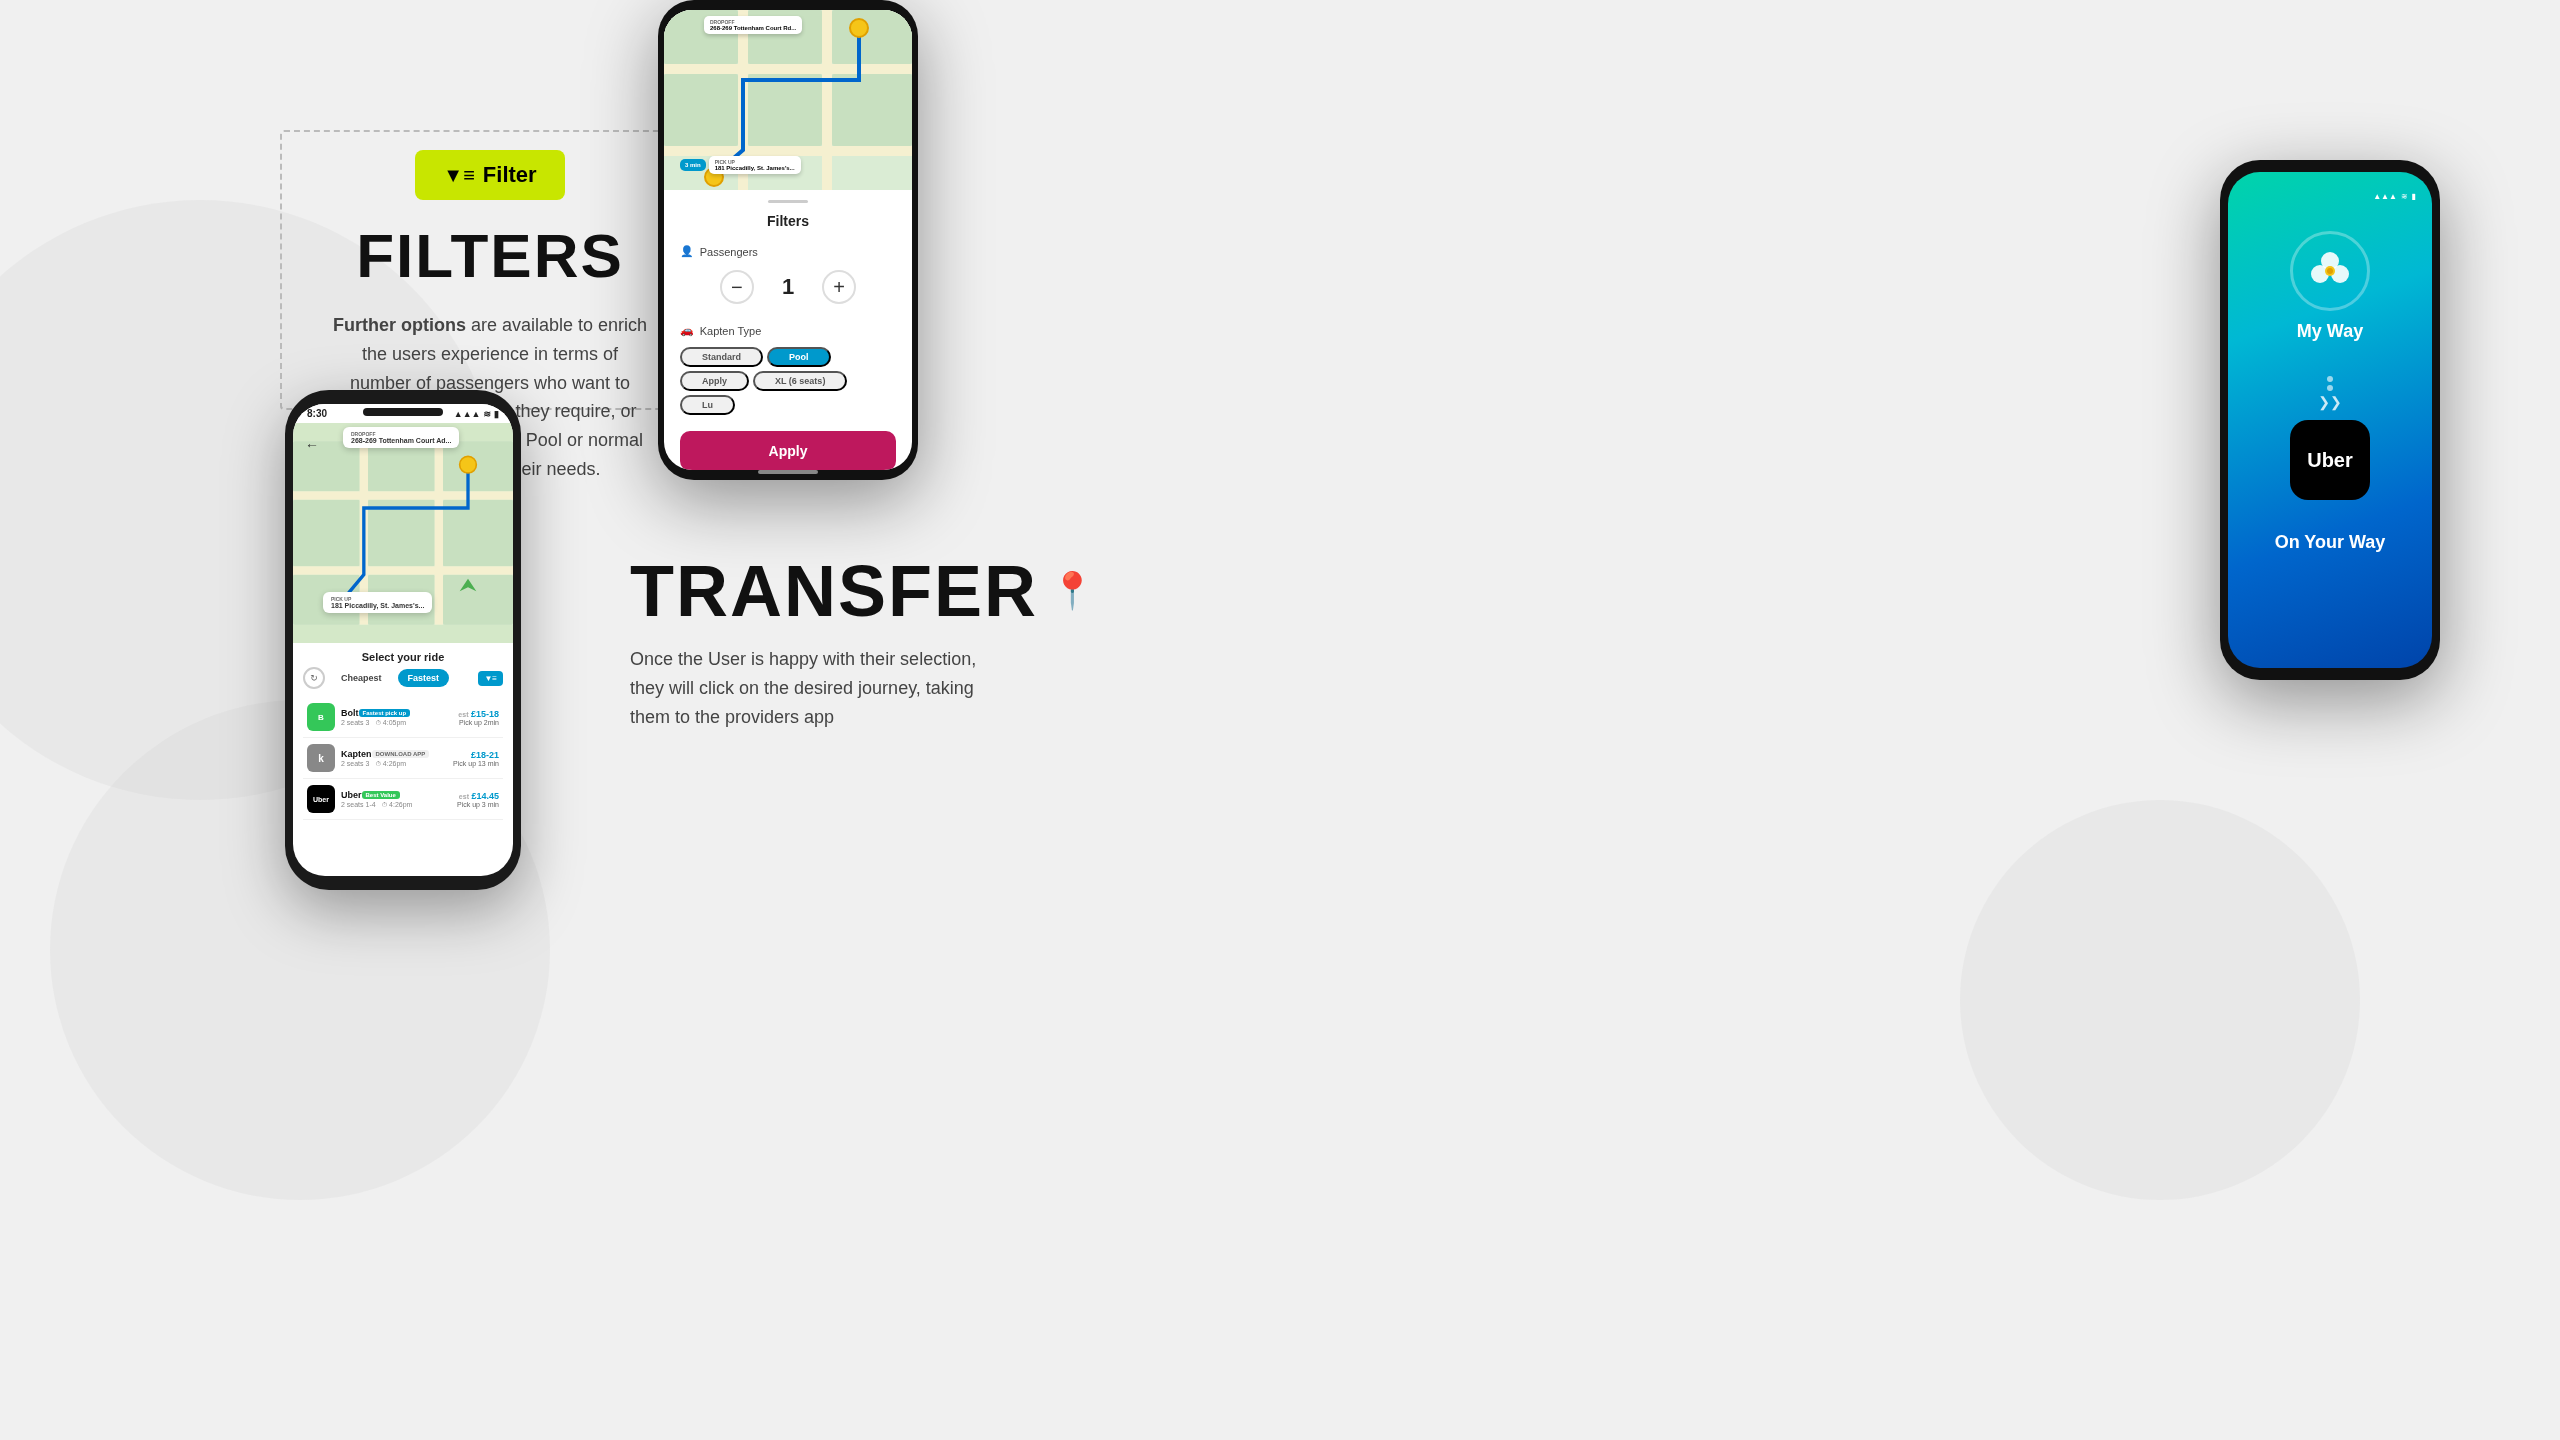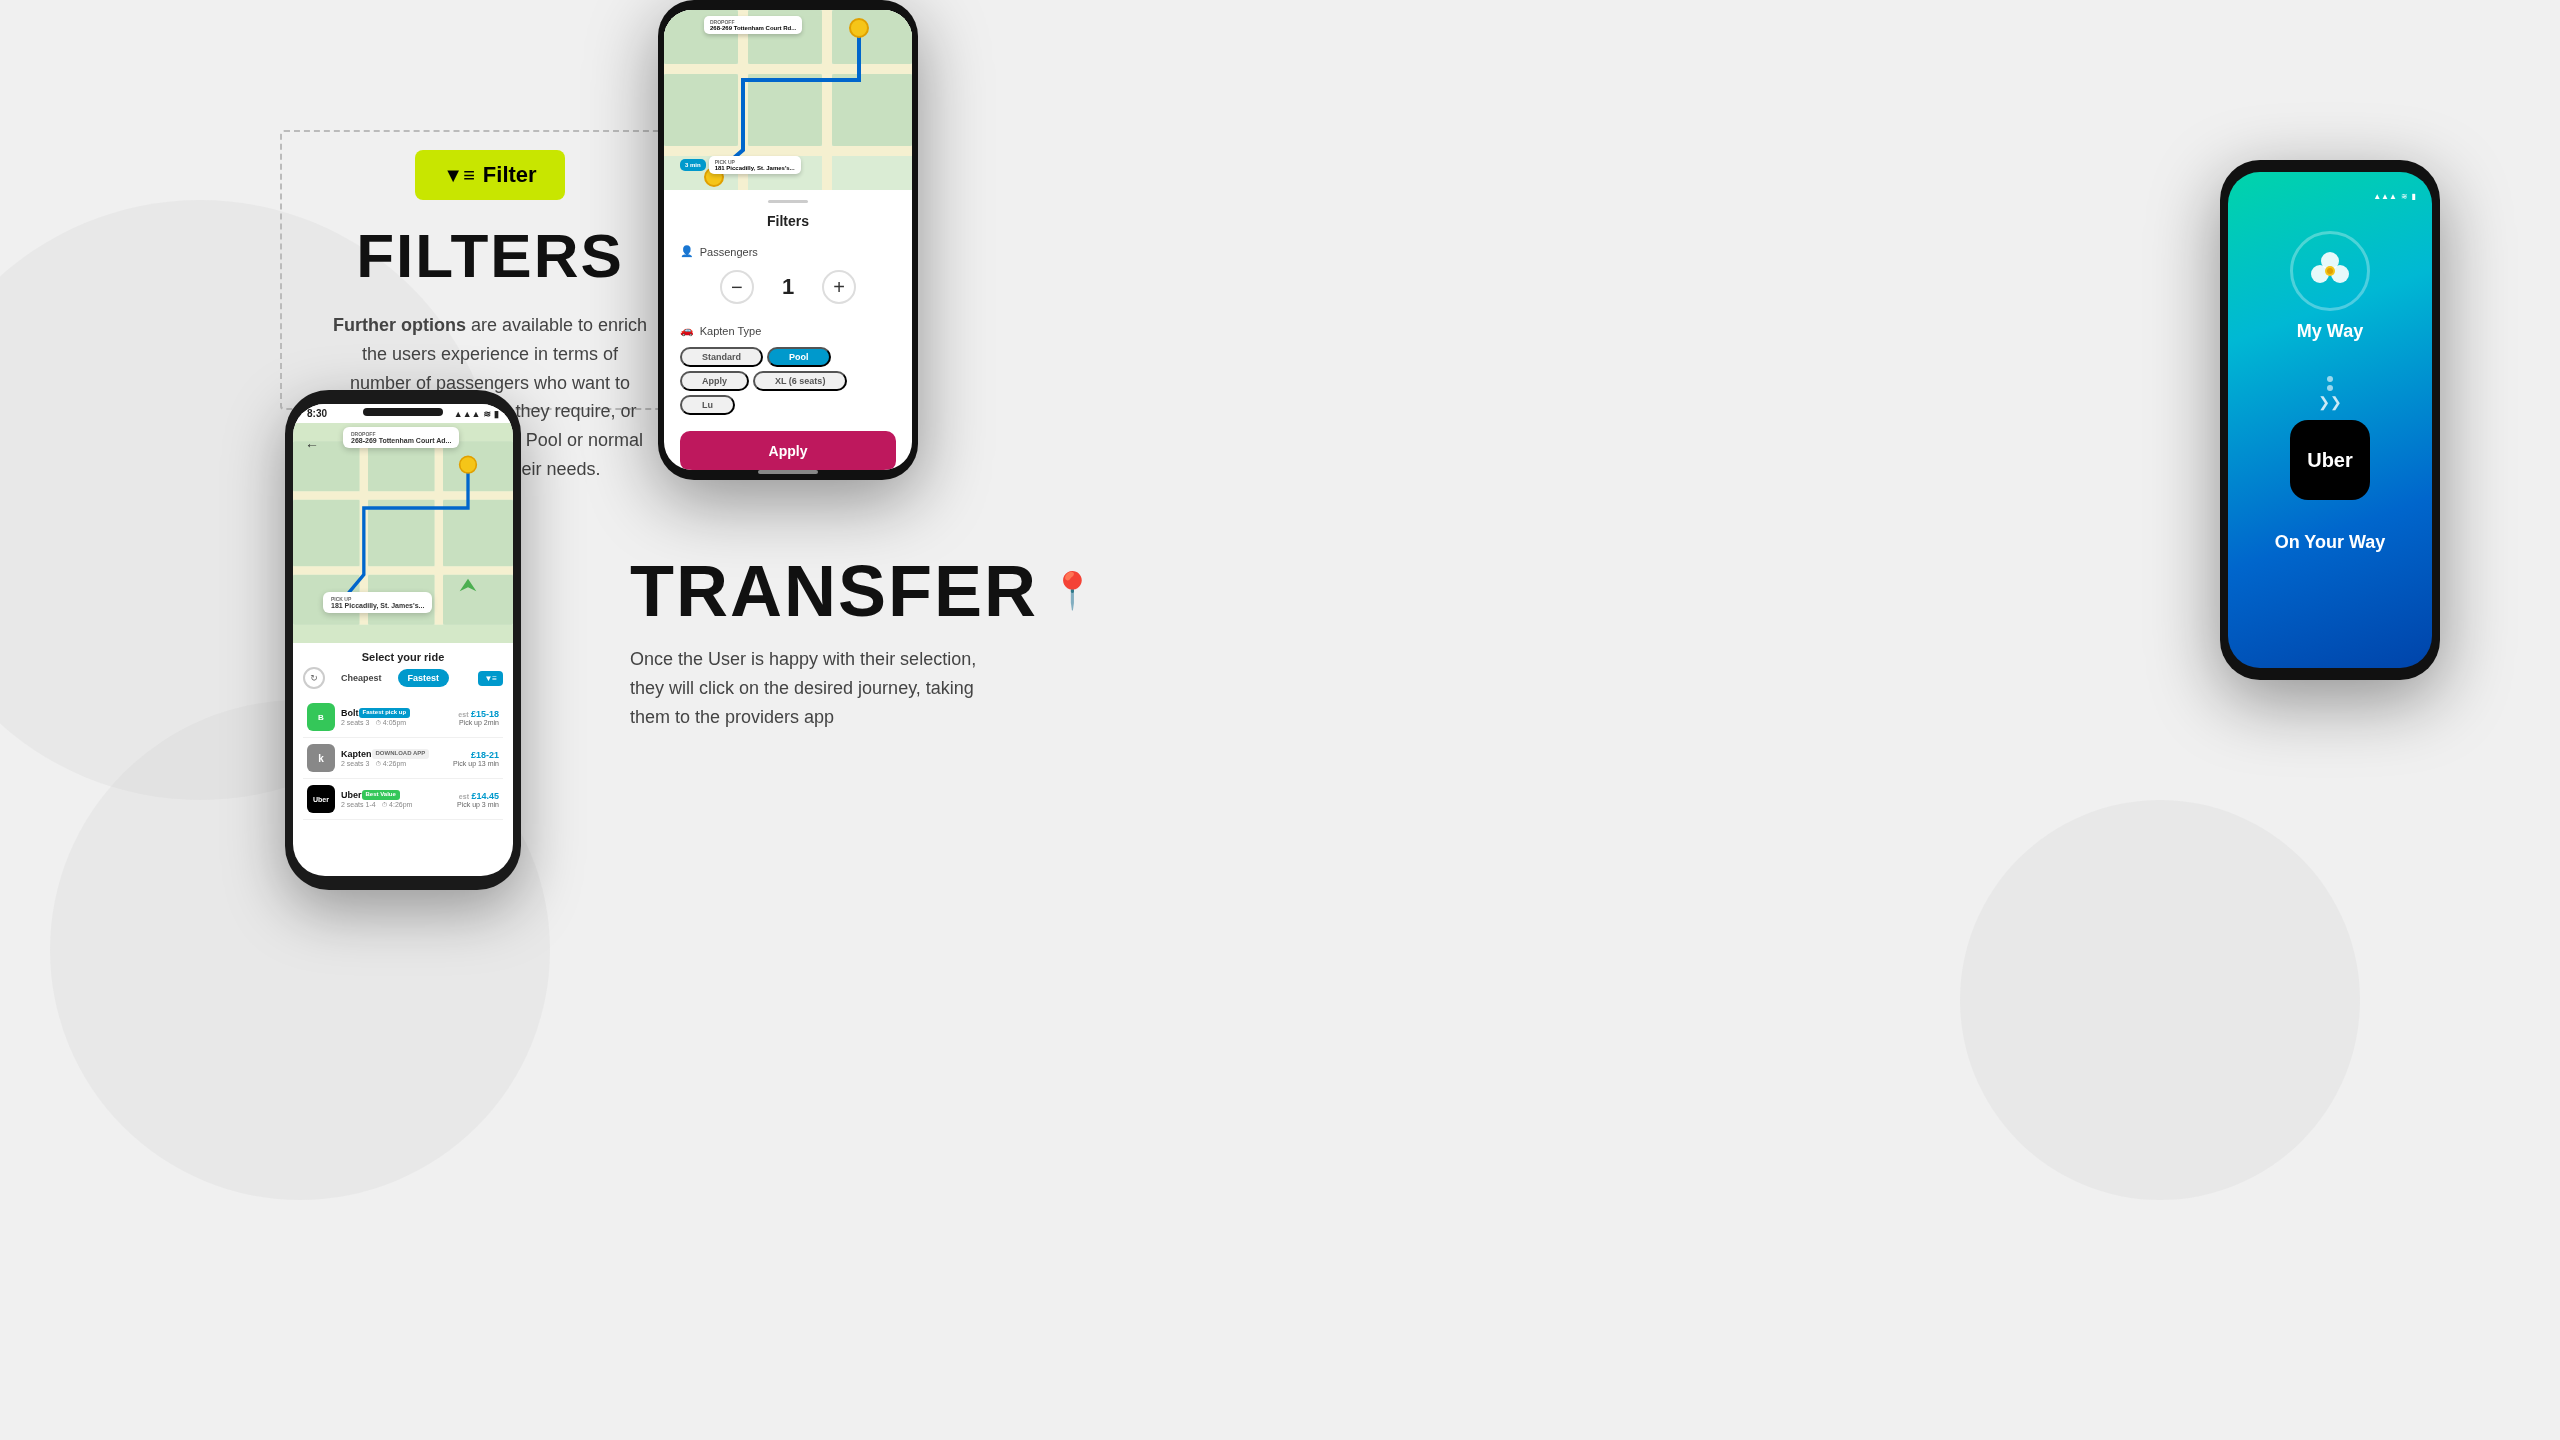--- a/index.html
+++ b/index.html
@@ -296,20 +296,21 @@
     .ride-logo.bolt { background: #34c759; }
     .ride-logo.kapten { background: #888; }
     .ride-logo.uber { background: #000; }
 
     .ride-info {
       flex: 1;
     }
 
     .ride-name-row {
       display: flex;
+      align-items: center;
       font-size: 9px;
       font-weight: bold;
       color: #111;
     }
 
     .ride-badge {
       font-size: 6px;
       padding: 1px 4px;
       border-radius: 3px;
       font-weight: bold;

